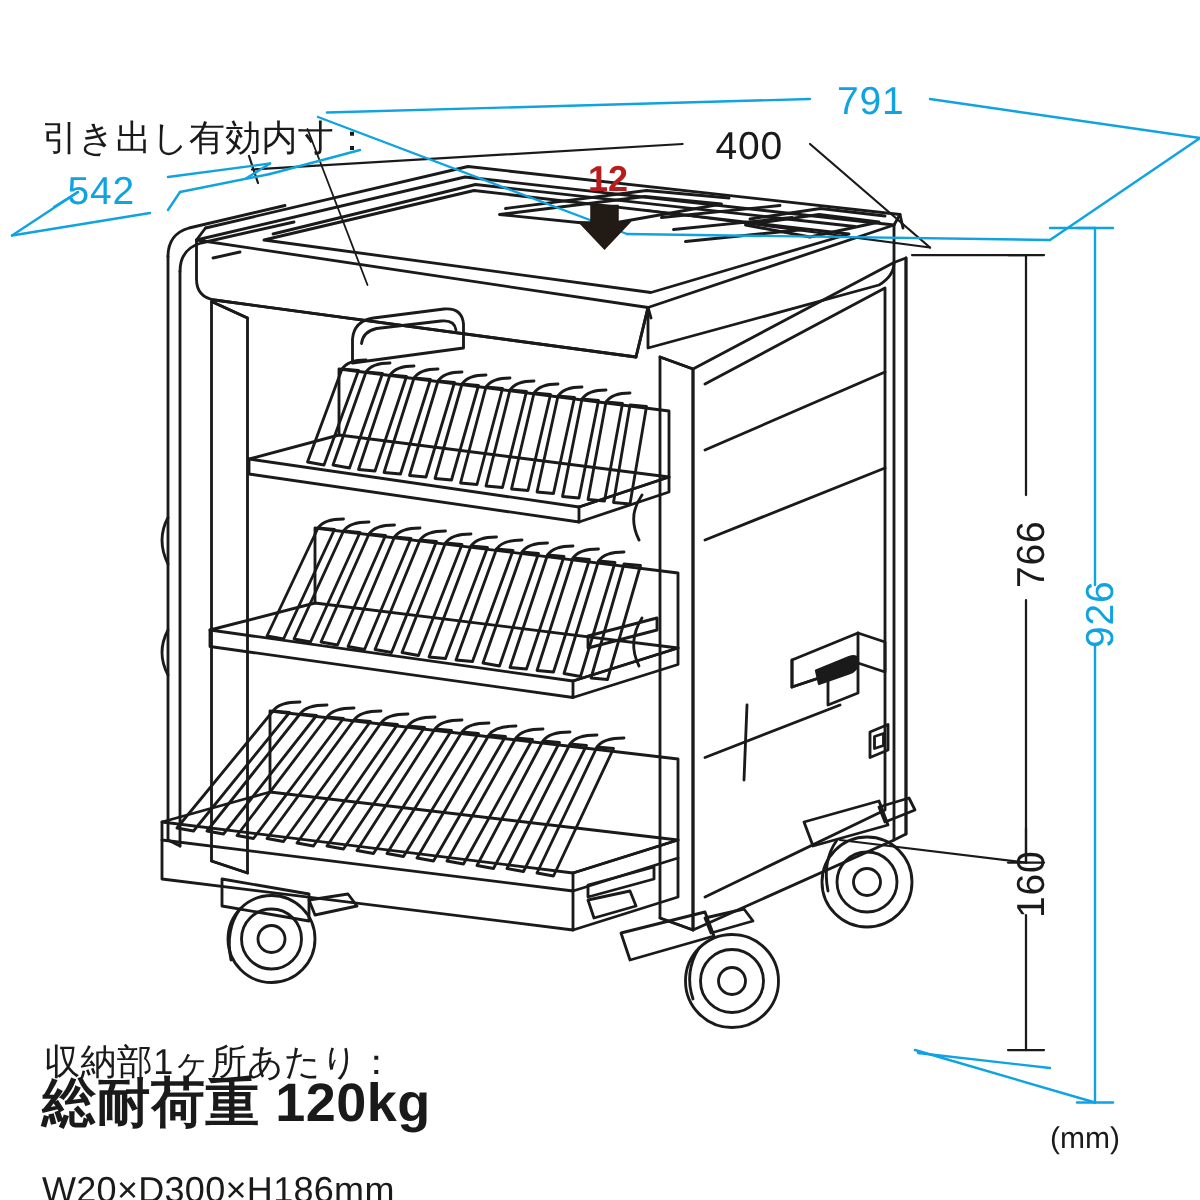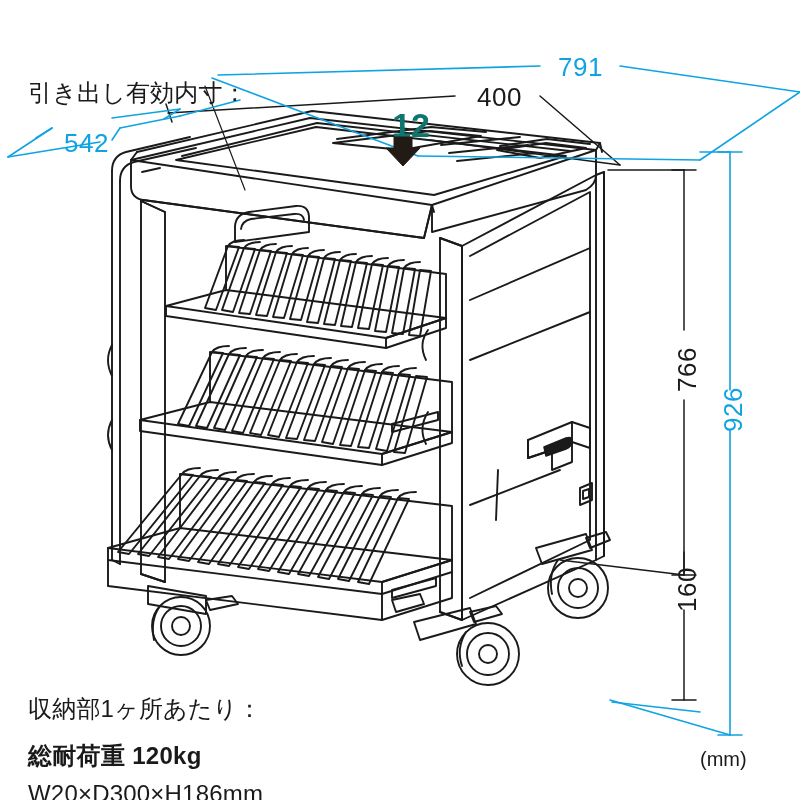--- a/index.html
+++ b/index.html
@@ -1,31 +1,31 @@
 <!DOCTYPE html>
 <html><head>
 <meta charset="utf-8">
 <style>
   html,body{margin:0;padding:0;background:#ffffff;}
   body{width:800px;height:800px;position:relative;overflow:hidden;
        font-family:"Liberation Sans","DejaVu Sans",sans-serif;color:#1a1a1a;}
   #stage{position:absolute;left:0;top:0;width:800px;height:800px;}
   svg.layer{position:absolute;left:0;top:0;width:800px;height:800px;}
-  .txt{position:absolute;white-space:pre;line-height:1.18;}
+  .txt{position:absolute;white-space:pre;line-height:1.18;text-align:right;}
 
   .note-tl{left:28px;top:22px;font-size:24px;letter-spacing:.2px;}
   .note-bl{left:28px;top:638px;font-size:24px;letter-spacing:.2px;}
-  .note-bold{left:28px;top:742px;font-size:24px;font-weight:bold;letter-spacing:.3px;}
+  .note-bold{left:28px;top:714px;font-size:36px;font-weight:bold;letter-spacing:.3px;}
   .unit{left:700px;top:748px;font-size:20px;}
 
   .dim{position:absolute;font-size:26px;white-space:pre;letter-spacing:.5px;}
   .dim.black{color:#1a1a1a;}
   .dim.cyan{color:#0fa3e2;}
   .rot90{transform:rotate(-90deg);transform-origin:left top;}
-  .qty{position:absolute;font-size:34px;font-weight:bold;color:#0f766e;}
+  .qty{position:absolute;font-size:24px;font-weight:bold;color:#b91c1c;}
 </style>
 </head>
 <body>
 
 <div id="stage">
 
   <svg class="layer" viewBox="0 0 800 800" xmlns="http://www.w3.org/2000/svg">
     <g fill="none" stroke="#1a1a1a" stroke-width="1.9" stroke-linecap="round" stroke-linejoin="round">
 
       <g>
@@ -311,21 +311,21 @@
 
       <path d="M612 702 L700 712"></path>
     </g>
   </svg>
 
   <div class="qty" style="left:392px;top:106px;">12</div>
   <svg class="layer" viewBox="0 0 800 800" xmlns="http://www.w3.org/2000/svg">
     <path d="M394 137 L394 148 L386 148 L403 166 L420 148 L412 148 L412 137 Z" fill="#221a14" stroke="#221a14" stroke-width="1"></path>
   </svg>
 
-  <div class="dim cyan" style="left:64px;top:112px;margin-top:16px;">542</div>
+  <div class="dim cyan" style="left:45px;top:112px;">542</div>
 
   <div class="dim cyan" style="left:558px;top:52px;">791</div>
 
   <div class="dim black" style="left:477px;top:82px;">400</div>
 
   <div class="dim black rot90" style="left:672px;top:392px;">766</div>
 
   <div class="dim cyan rot90" style="left:718px;top:432px;">926</div>
 
   <div class="dim black rot90" style="left:672px;top:612px;">160</div>

